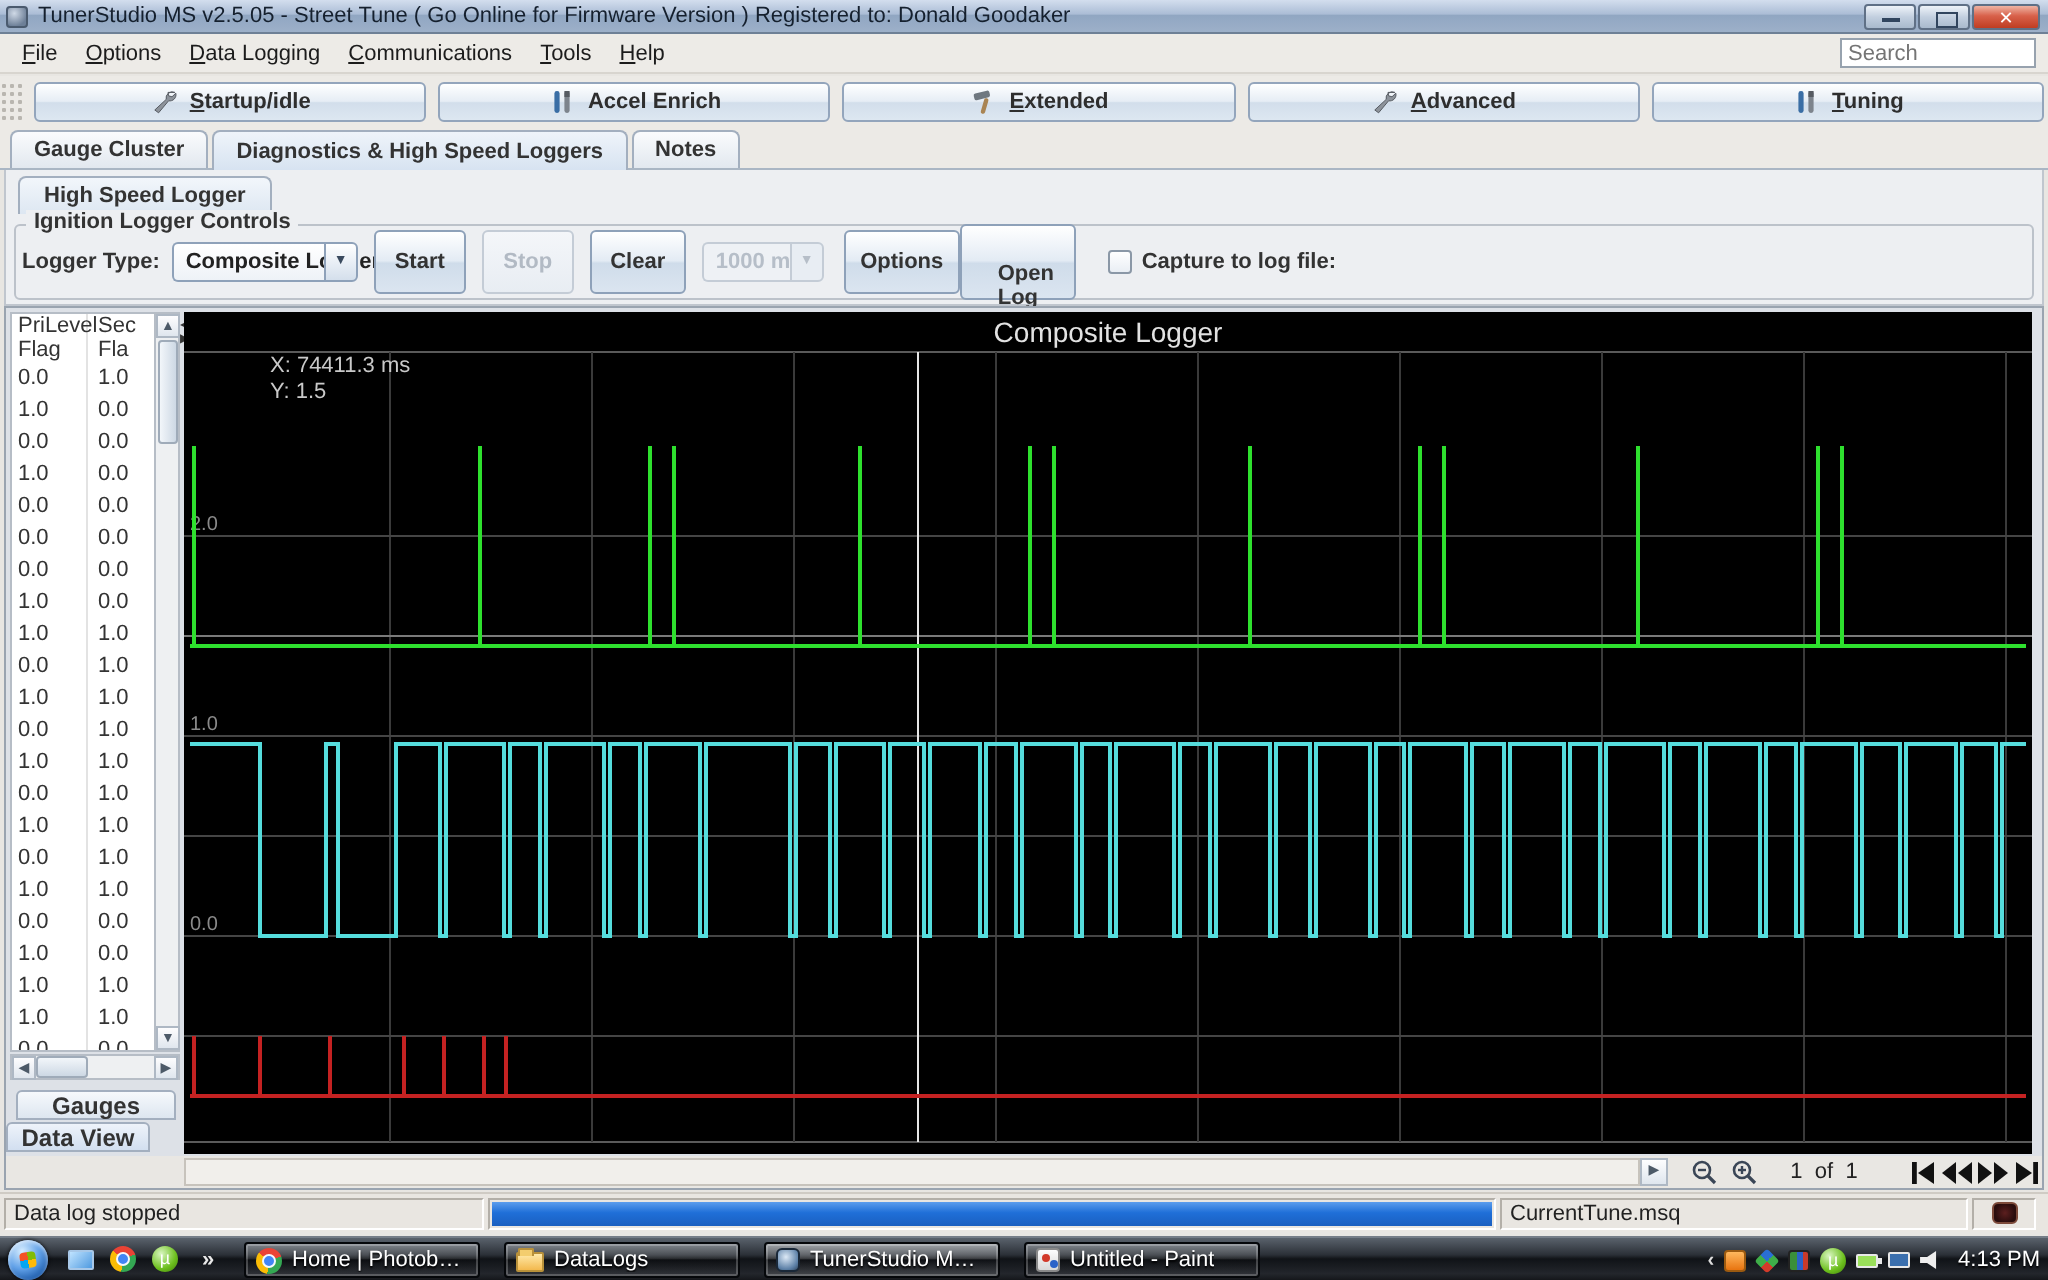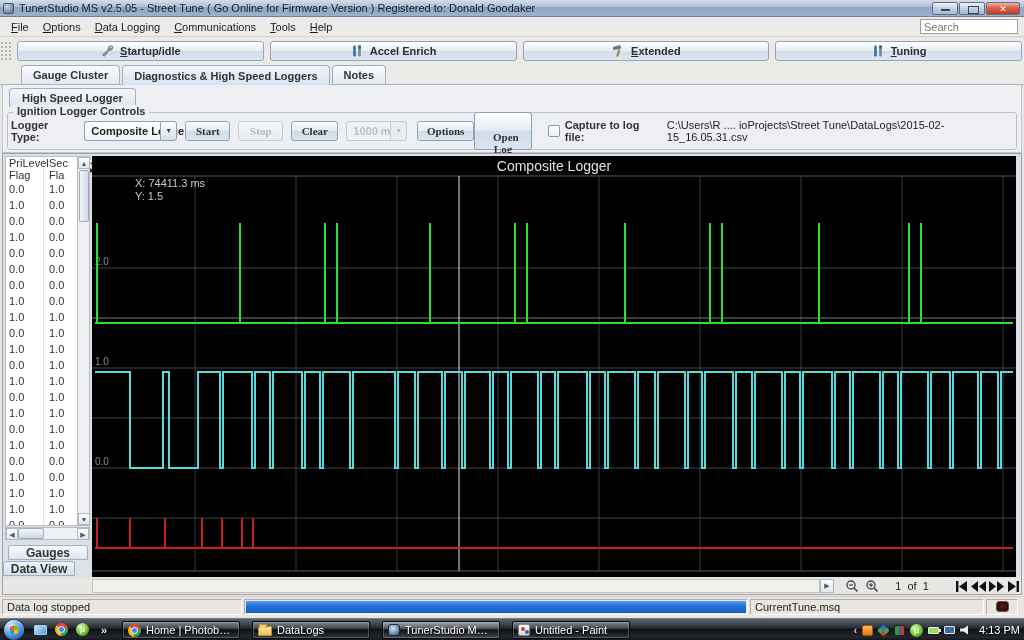--- a/index.html
+++ b/index.html
@@ -36,39 +36,39 @@
     background-image:radial-gradient(circle,#b9b6b0 1px,transparent 1.2px); background-size:4px 4px; }
   .tool-btn { flex:1; height:20px; display:flex; align-items:center; justify-content:center; gap:6px;
     border:1px solid #93a5bc; border-radius:3px;
     background:linear-gradient(#feffff,#e6edf5 48%,#d2deeb 52%,#dde7f1); font-size:11px; font-weight:bold; color:#2e2e2e; }
   .tool-btn u { text-decoration:underline; }
   .tb-icon { width:14px; height:14px; display:inline-flex; }
   .tb-icon svg { width:14px; height:14px; }
 
   
   .maintabs { position:absolute; top:64px; left:0; width:1024px; height:21px; background:#eceae6;
-    display:flex; align-items:flex-end; padding-left:21px; border-bottom:1px solid #aab6c4; }
+    display:flex; align-items:flex-end; padding-left:5px; border-bottom:1px solid #aab6c4; }
   .tab { font-size:11px; font-weight:bold; color:#333; padding:3px 11px 3px; margin-right:2px;
     border:1px solid #a3afbf; border-bottom:none; border-radius:4px 4px 0 0;
     background:linear-gradient(#fafbfd,#e2e8ef); white-space:nowrap; }
   .tab.active { background:linear-gradient(#eff4fa,#d7e3f1); padding-top:4px; position:relative; top:1px; }
 
   
   .subpanel { position:absolute; top:85px; left:2px; width:1020px; height:68px; background:#edeff2;
     border:1px solid #c0c6ce; border-top:none; }
   .subtab { position:absolute; top:3px; left:6px; font-size:11px; font-weight:bold; color:#333;
     padding:3px 12px; border:1px solid #a3afbf; border-bottom:none; border-radius:4px 4px 0 0;
     background:linear-gradient(#f2f6fb,#dde7f2); }
   .groupbox { position:absolute; top:27px; left:4px; right:4px; height:38px;
     border:1px solid #bcc2ca; border-radius:3px; }
   .group-title { position:absolute; top:20px; left:10px; font-size:11px; font-weight:bold; color:#333;
     background:#edeff2; padding:0 4px; }
   .ctl-row { position:absolute; top:34px; left:8px; right:4px; height:24px; display:flex; align-items:center; }
   .lbl { font-size:11px; font-weight:bold; color:#333; }
-  .btn { height:20px; border:1px solid #8ea1b9; border-radius:3px; font-family:Liberation Serif, serif;
+  .btn { height:32px; border:1px solid #8ea1b9; border-radius:3px; font-family:Liberation Sans, sans-serif;
     background:linear-gradient(#ffffff,#e3ebf4 48%,#cfdcea 52%,#dbe5f0);
     font-size:11px; font-weight:bold; color:#333; padding:0 13px; }
   .btn:disabled, .btn.disabled { color:#b2bac4; border-color:#c4ccd6; background:linear-gradient(#f4f6f9,#e8edf3); }
   .combo { display:flex; height:20px; }
   .combo .val { border:1px solid #8ea1b9; border-right:none; border-radius:3px 0 0 3px;
     background:linear-gradient(#ffffff,#eef2f7); font-size:11px; font-weight:bold; color:#222;
     padding:3px 8px 0 6px; white-space:nowrap; }
   .combo .arrow { width:17px; border:1px solid #8ea1b9; border-radius:0 3px 3px 0;
     background:linear-gradient(#fff,#d4dfec); font-size:7px; color:#3a4a5e; text-align:center; line-height:18px; }
   .combo .arrow::after { content:'\25BC'; }
@@ -226,20 +226,28 @@
         <svg viewBox="0 0 14 14">
           <rect x="2" y="2" width="8" height="3.4" rx="1" transform="rotate(-14 6 4)" fill="#6f7880"></rect>
           <rect x="6.2" y="5" width="2.2" height="8" rx="1" transform="rotate(16 7.3 9)" fill="#a98453"></rect>
         </svg>
       </span>
       <span><u>E</u>xtended</span>
     </div>
     <div class="tool-btn">
       <span class="tb-icon">
         <svg viewBox="0 0 14 14">
+          <path d="M12.4 2.2a3.1 3.1 0 0 0-4.3 3.5L2.4 11l1.9 1.4 5-6a3.1 3.1 0 0 0 3.6-3.8l-1.9 1.8-1.7-.5-.3-1.7z" fill="#8d939b" stroke="#565b62" stroke-width="0.5"></path>
+        </svg>
+      </span>
+      <span><u>A</u>dvanced</span>
+    </div>
+    <div class="tool-btn">
+      <span class="tb-icon">
+        <svg viewBox="0 0 14 14">
           <rect x="3.2" y="1.5" width="2.6" height="11" rx="1.2" fill="#3a6ea5"></rect>
           <rect x="8.2" y="1.5" width="2.6" height="11" rx="1.2" fill="#7d848d"></rect>
           <rect x="8.2" y="1.5" width="2.6" height="3" fill="#565b62"></rect>
         </svg>
       </span>
       <span><u>T</u>uning</span>
     </div>
   </div>
 
 <div class="maintabs">
@@ -263,21 +271,20 @@
     <button class="btn disabled" style="margin-left:8px; width:46px; padding:0;">Stop</button>
     <button class="btn" style="margin-left:8px; width:48px; padding:0;">Clear</button>
     <div class="combo disabled" style="margin-left:8px;">
       <span class="val" style="width:44px;">1000 ms</span>
       <span class="arrow"></span>
     </div>
     <button class="btn" style="margin-left:10px; width:58px; padding:0;">Options</button>
     <button class="btn" style="margin-left:0; width:58px; padding:18px;">Open Log</button>
     <span class="checkbox" style="margin-left:16px;"></span>
     <span class="lbl" style="margin-left:5px;">Capture to log file:</span>
-    <span class="path-text" style="margin-left:7px;">C:\Users\R .... ioProjects\Street Tune\DataLogs\2015-02-15_16.05.31.csv</span>
   </div>
 </div>
 
 <div class="workspace-bg"></div>
 
 <div class="table-wrap">
   <div class="t-head">
     <span class="t-c1"><span>PriLevel</span><br><span>Flag</span></span>
     <span class="t-c2"><span>Sec</span><br><span>Fla</span></span>
   </div>

